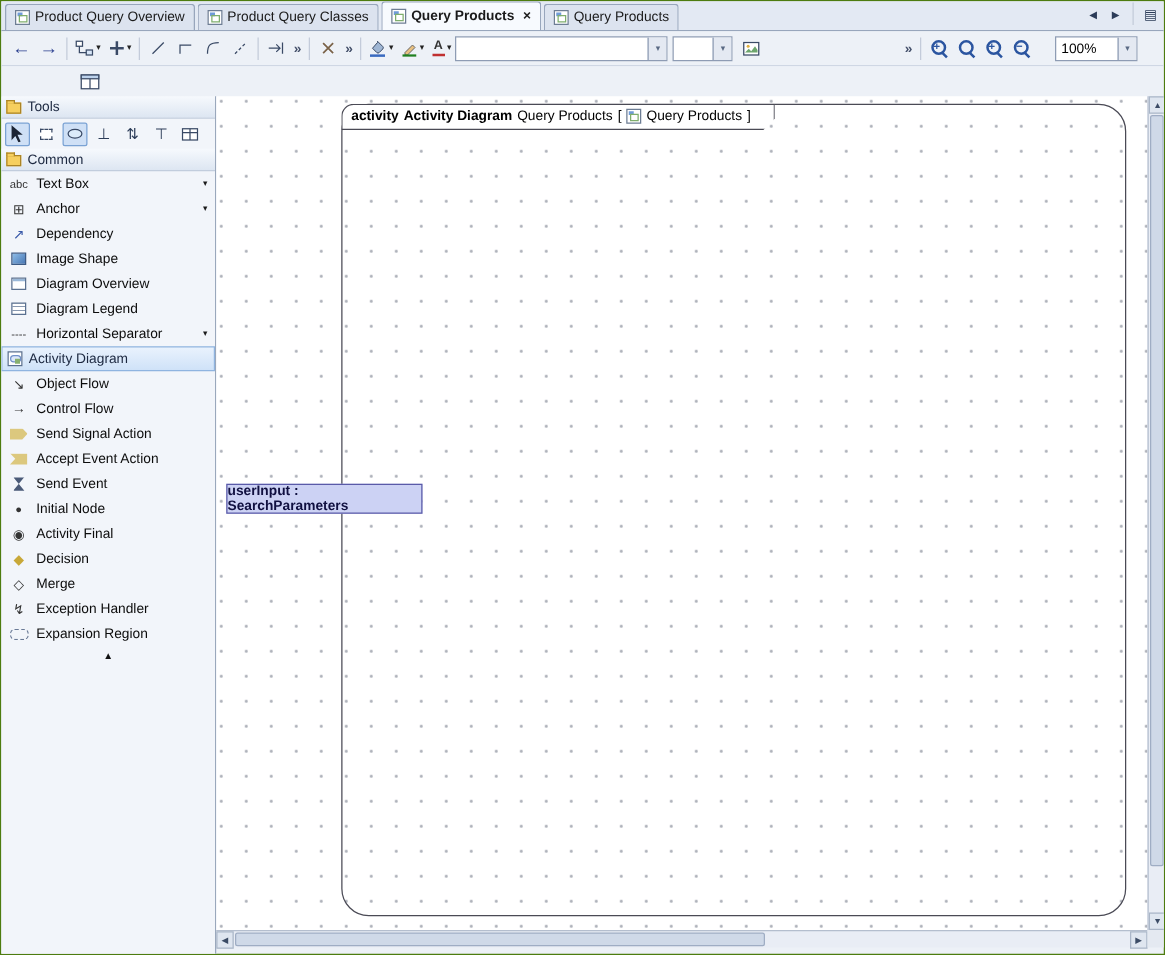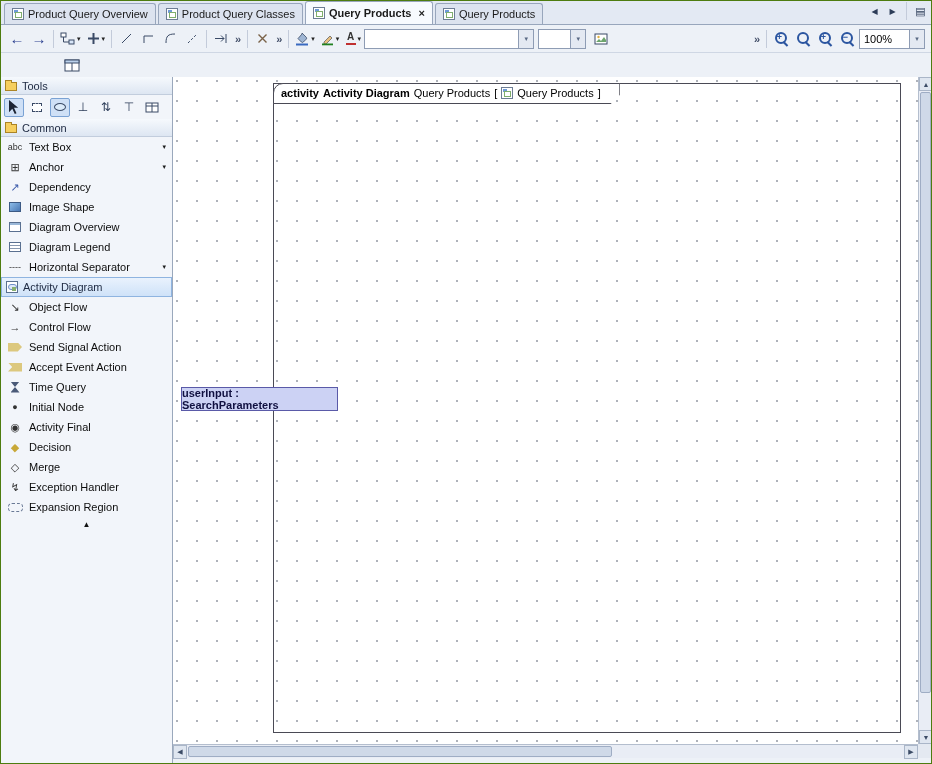--- a/index.html
+++ b/index.html
@@ -72,21 +72,21 @@
   .ic-actdiag{width:12px;height:12px;background:#fff;border:1px solid #5a7090;position:relative}
   .ic-actdiag::before{content:"";position:absolute;left:1px;top:2px;width:7px;height:4px;border:1px solid #7090c8;border-radius:3px;background:#dce8fa}
   .ic-actdiag::after{content:"";position:absolute;right:1px;bottom:1px;width:4px;height:4px;background:#88b070}
   .pal-up{height:14px;display:flex;align-items:center;justify-content:center;font-size:8px;color:#111}
   .glyph-blue{color:#3858a8}
   .glyph-gold{color:#c8a838}
   .glyph-sm{font-size:9px}
 
   
   .canvas{position:absolute;left:172px;top:76px;width:745px;height:667px;background:#fff;background-image:radial-gradient(#aeb2ba 1px,transparent 1.3px);background-size:20px 20px;background-position:14px 14px;overflow:hidden}
-  .frame{position:absolute;left:100px;top:6px;width:628px;height:650px;border:1px solid #4a4a55;border-radius:0}
+  .frame{position:absolute;left:100px;top:6px;width:628px;height:650px;border:1px solid #4a4a55;border-radius:22px}
   .frame-header{position:absolute;left:-1px;top:-1px;display:inline-flex;align-items:center;gap:4px;padding:3px 18px 4px 7px;background:#fff;border:1px solid #4a4a55;border-radius:10px 0 0 0;clip-path:polygon(0 0,100% 0,100% calc(100% - 9px),calc(100% - 9px) 100%,0 100%);white-space:nowrap}
   .fh-b{font-weight:bold}
   .uml-node{position:absolute;left:8px;top:310px;width:157px;height:24px;background:#ccd2f4;border:1px solid #5a5aa8;display:flex;align-items:center;justify-content:center;font-weight:bold;color:#101040;z-index:5}
 
   
   .vscroll{position:absolute;left:917px;top:76px;width:14px;height:667px;background:#e9edf5;border-left:1px solid #b4bece}
   .vs-btn{position:absolute;left:0;width:14px;height:14px;background:#dfe6f0;border:1px solid #aab6c8;display:flex;align-items:center;justify-content:center;font-size:7px;color:#3c4c66}
   .vs-up{top:0}.vs-down{bottom:0}
   .vs-thumb{position:absolute;left:1px;top:15px;width:11px;height:601px;background:#cfd9e8;border:1px solid #9fadc4;border-radius:2px}
   .hscroll{position:absolute;left:172px;top:743px;width:745px;height:14px;background:#e9edf5;border-top:1px solid #b4bece;display:flex;align-items:center}
@@ -245,21 +245,21 @@
         <span class="mag">
           <span class="sign">+</span>
         </span>
       </div>
     <div class="tbtn">
         <span class="mag">
           <span class="sign">−</span>
         </span>
       </div>
 
-    <div class="combo" style="width:66px;margin:0 1px">
+    <div class="combo" style="width:66px;margin:0 16px">
       <span class="val">100%</span>
       <span class="cbtn">▾</span>
     </div>
   </div>
 
   <div class="toolbar2">
     <div class="tbtn" style="margin-left:56px">
       <svg width="16" height="13">
           <rect x="1" y="1" width="14" height="11" fill="#fff" stroke="#3a4a66"></rect>
           <rect x="1" y="1" width="14" height="3" fill="#bcd2ec" stroke="#3a4a66"></rect>
@@ -367,21 +367,21 @@
     <div class="pal-item">
       <span class="pi">
           <span class="ic-accept"></span>
         </span>
       <span class="lbl">Accept Event Action</span>
     </div>
     <div class="pal-item">
       <span class="pi">
           <span class="ic-time"></span>
         </span>
-      <span class="lbl">Time Query</span>
+      <span class="lbl">Send Event</span>
     </div>
     <div class="pal-item">
       <span class="pi glyph-sm">●</span>
       <span class="lbl">Initial Node</span>
     </div>
     <div class="pal-item">
       <span class="pi">◉</span>
       <span class="lbl">Activity Final</span>
     </div>
     <div class="pal-item">

